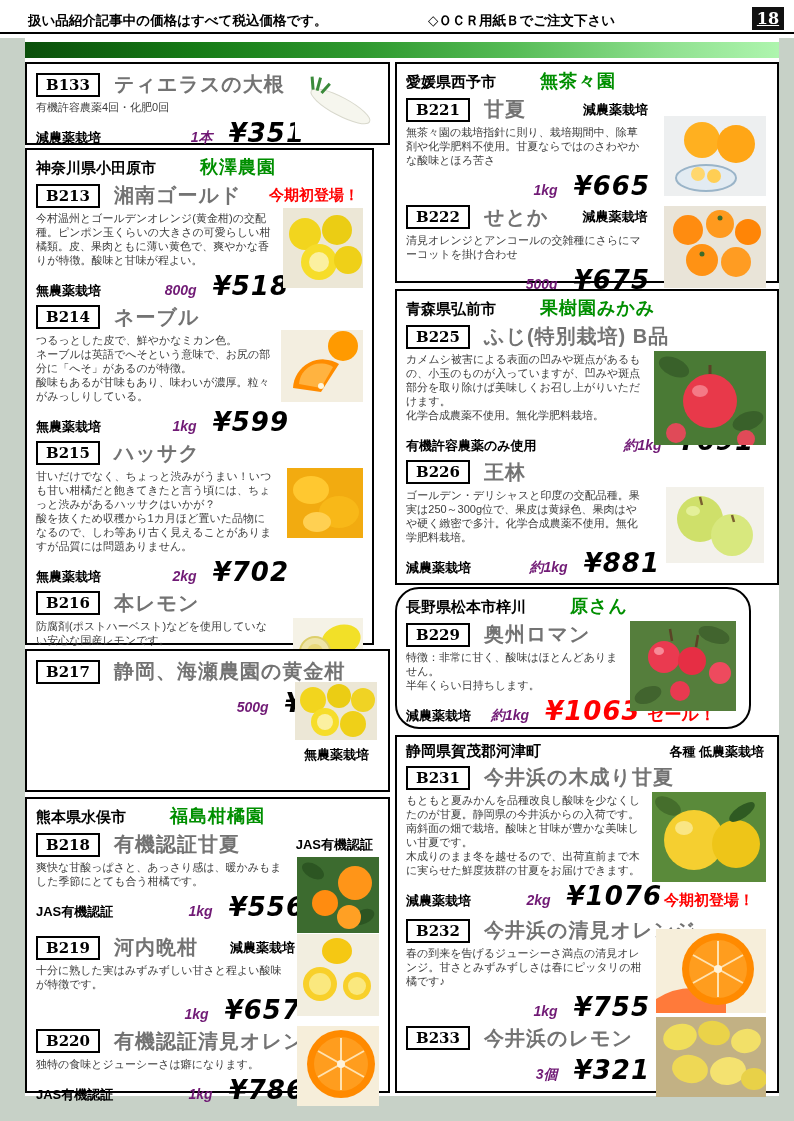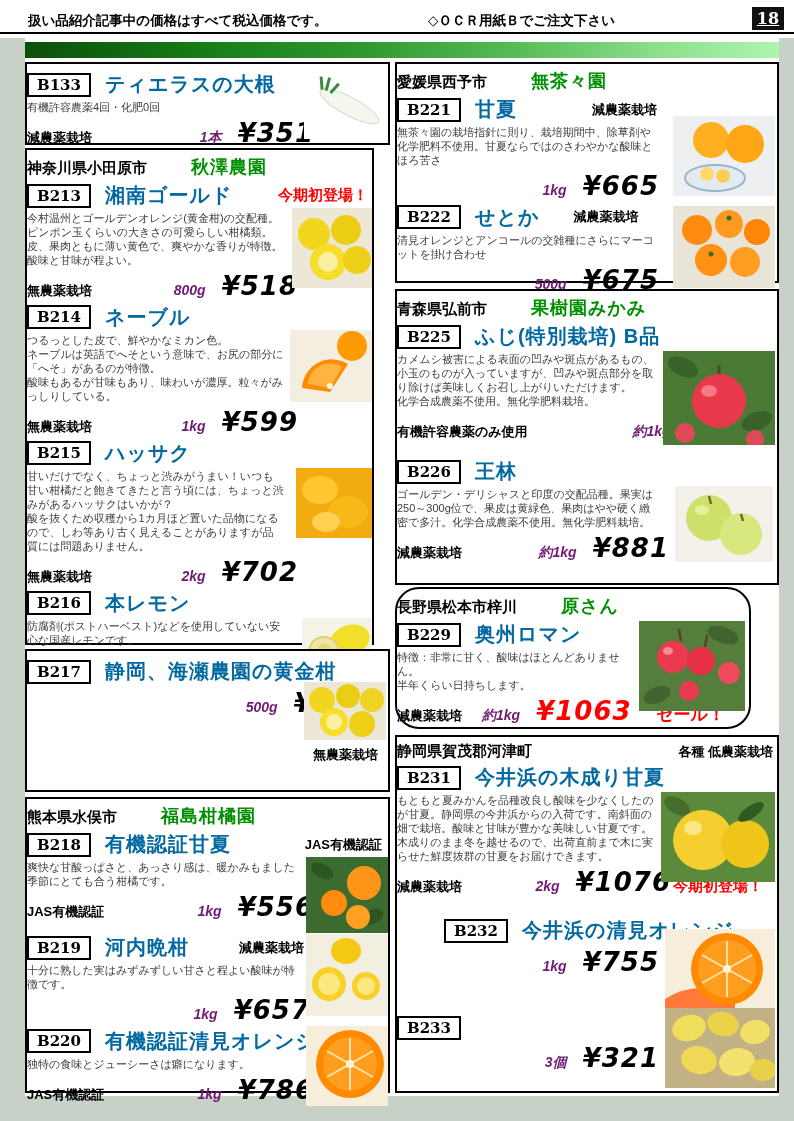--- a/index.html
+++ b/index.html
@@ -15,31 +15,31 @@
   .hdr-note{position:absolute;top:12px;font-weight:bold;font-size:13.5px;color:#000;}
   .hdr-note-left{left:12px;margin-left:16px;}
   .hdr-note-center{left:428px;}
   .pageno{position:absolute;left:752px;top:7px;width:32px;height:23px;background:#111;color:#fff;
           font-family:"DejaVu Serif",serif;font-weight:bold;font-size:16px;text-align:center;line-height:23px;text-decoration:underline;}
   .hdr-rule{position:absolute;left:0;top:32px;width:794px;height:2px;background:#000;}
   .grad-bar{position:absolute;left:25px;top:42px;width:754px;height:16px;
             background:linear-gradient(90deg,#0b4f0b 0%,#157a15 22%,#2f992f 45%,#56bc56 65%,#8fe08f 85%,#aef5ae 100%);}
 
   
-  .box{position:absolute;background:#fff;border:2px solid #000;box-sizing:border-box;padding:4px 0;}
+  .box{position:absolute;background:#fff;border:2px solid #000;box-sizing:border-box;padding:4px 9px;}
   .sec-head{display:flex;align-items:baseline;margin:1px 0 3px 0;}
   .region{font-weight:bold;font-size:15px;color:#000;}
   .farm{font-weight:bold;font-size:18px;color:#008f00;margin-left:44px;letter-spacing:1px;}
   .sec-note{font-weight:bold;font-size:13px;color:#000;margin-left:auto;margin-right:4px;}
 
   .prod{position:relative;}
   .head{display:flex;align-items:center;margin:3px 0 3px 0;}
   .code{border:2px solid #000;font-family:"DejaVu Serif",serif;font-weight:bold;font-size:15px;
         padding:1px 8px;color:#000;background:#fff;}
-  .title{color:#0369a1;font-weight:bold;font-size:20px;margin-left:14px;letter-spacing:1px;white-space:nowrap;}
+  .title{color:#737373;font-weight:bold;font-size:20px;margin-left:14px;letter-spacing:1px;white-space:nowrap;}
   .badge{color:#f00;font-weight:bold;font-size:15px;margin-left:auto;margin-right:4px;white-space:nowrap;}
   .note{color:#000;font-weight:bold;font-size:13px;margin-left:auto;margin-right:6px;white-space:nowrap;}
   .desc{font-size:11px;line-height:1.27;color:#3c3c3c;white-space:pre-line;margin:1px 0 2px 0;}
   .lcol .desc{padding-right:88px;}
   .rcol .desc{padding-right:120px;}
   .foot{display:flex;align-items:baseline;margin-top:3px;}
   .cert{font-weight:bold;font-size:13px;color:#000;white-space:nowrap;}
   .unit{font-weight:bold;font-style:italic;font-size:14px;color:#701a75;margin-left:auto;white-space:nowrap;}
   .price{font-weight:bold;font-style:italic;font-size:26px;color:#000;margin-left:16px;letter-spacing:1px;
          font-family:"DejaVu Sans",sans-serif;white-space:nowrap;}
@@ -51,21 +51,21 @@
   .foot-end .unit{margin-left:0;}
 
   
   .p-b133{min-height:66px;}
   .p-b213{min-height:112px;}.p-b214{min-height:122px;}.p-b215{min-height:140px;}.p-b216{min-height:84px;}
   .p-b217{min-height:130px;}
   .p-b218{min-height:100px;}.p-b219{min-height:88px;}.p-b220{min-height:74px;}
   .p-b221{min-height:98px;}.p-b222{min-height:90px;}
   .p-b225{min-height:132px;}.p-b226{min-height:126px;}
   .p-b229{min-height:106px;}
-  .p-b231{min-height:150px;}.p-b232{min-height:96px;margin-left:47px;}.p-b233{min-height:64px;}
+  .p-b231{min-height:150px;}.p-b232{min-height:96px;}.p-b233{min-height:64px;}
   .cert-abs{position:absolute;right:10px;top:88px;}
 
   
   .ph{position:absolute;display:block;}
   .ph svg{display:block;width:100%;height:100%;}
   .ph-b133{top:-2px;right:2px;width:82px;height:70px;}
   .ph-b213{top:26px;right:0;width:80px;height:80px;}
   .ph-b214{top:26px;right:0;width:82px;height:72px;}
   .ph-b215{top:28px;right:0;width:76px;height:70px;}
   .ph-b216{top:28px;right:0;width:70px;height:54px;}
@@ -497,20 +497,21 @@
             <ellipse cx="90" cy="20" rx="15" ry="6" fill="#2f5a22" transform="rotate(-35 90 20)"></ellipse>
           </svg>
       </span>
     </div>
 
     <div class="prod p-b232">
       <div class="head">
         <span class="code">B232</span>
         <span class="title">今井浜の清見オレンジ</span>
       </div>
+      <div class="desc">春の到来を告げるジューシーさ満点の清見オレンジ。甘さとみずみずしさは春にピッタリの柑橘です♪</div>
       <div class="foot foot-end">
         <span class="unit">1kg</span>
         <span class="price">¥755</span>
       </div>
       <span class="ph ph-b232">
         <svg viewBox="0 0 110 84">
             <rect width="110" height="84" fill="#f6eeda"></rect>
             <path d="M0 70 Q30 50 70 66 L70 84 L0 84 Z" fill="#ff7a3a"></path>
             <circle cx="62" cy="40" r="36" fill="#ff8a00"></circle>
             <circle cx="62" cy="40" r="29" fill="#ff9d1e"></circle>
@@ -518,20 +519,21 @@
               <path d="M62 40 L62 12 M62 40 L87 26 M62 40 L87 54 M62 40 L62 68 M62 40 L37 54 M62 40 L37 26"></path>
             </g>
             <circle cx="62" cy="40" r="4" fill="#fff3da"></circle>
           </svg>
       </span>
     </div>
 
     <div class="prod p-b233">
       <div class="head">
         <span class="code">B233</span>
+        <span class="title">今井浜のレモン</span>
       </div>
       <div class="foot foot-end">
         <span class="unit">3個</span>
         <span class="price">¥321</span>
       </div>
       <span class="ph ph-b233">
         <svg viewBox="0 0 110 80">
             <rect width="110" height="80" fill="#c2b184"></rect>
             <ellipse cx="24" cy="20" rx="17" ry="13" fill="#f0de5a" transform="rotate(-15 24 20)"></ellipse>
             <ellipse cx="58" cy="16" rx="16" ry="12" fill="#ead349" transform="rotate(12 58 16)"></ellipse>

